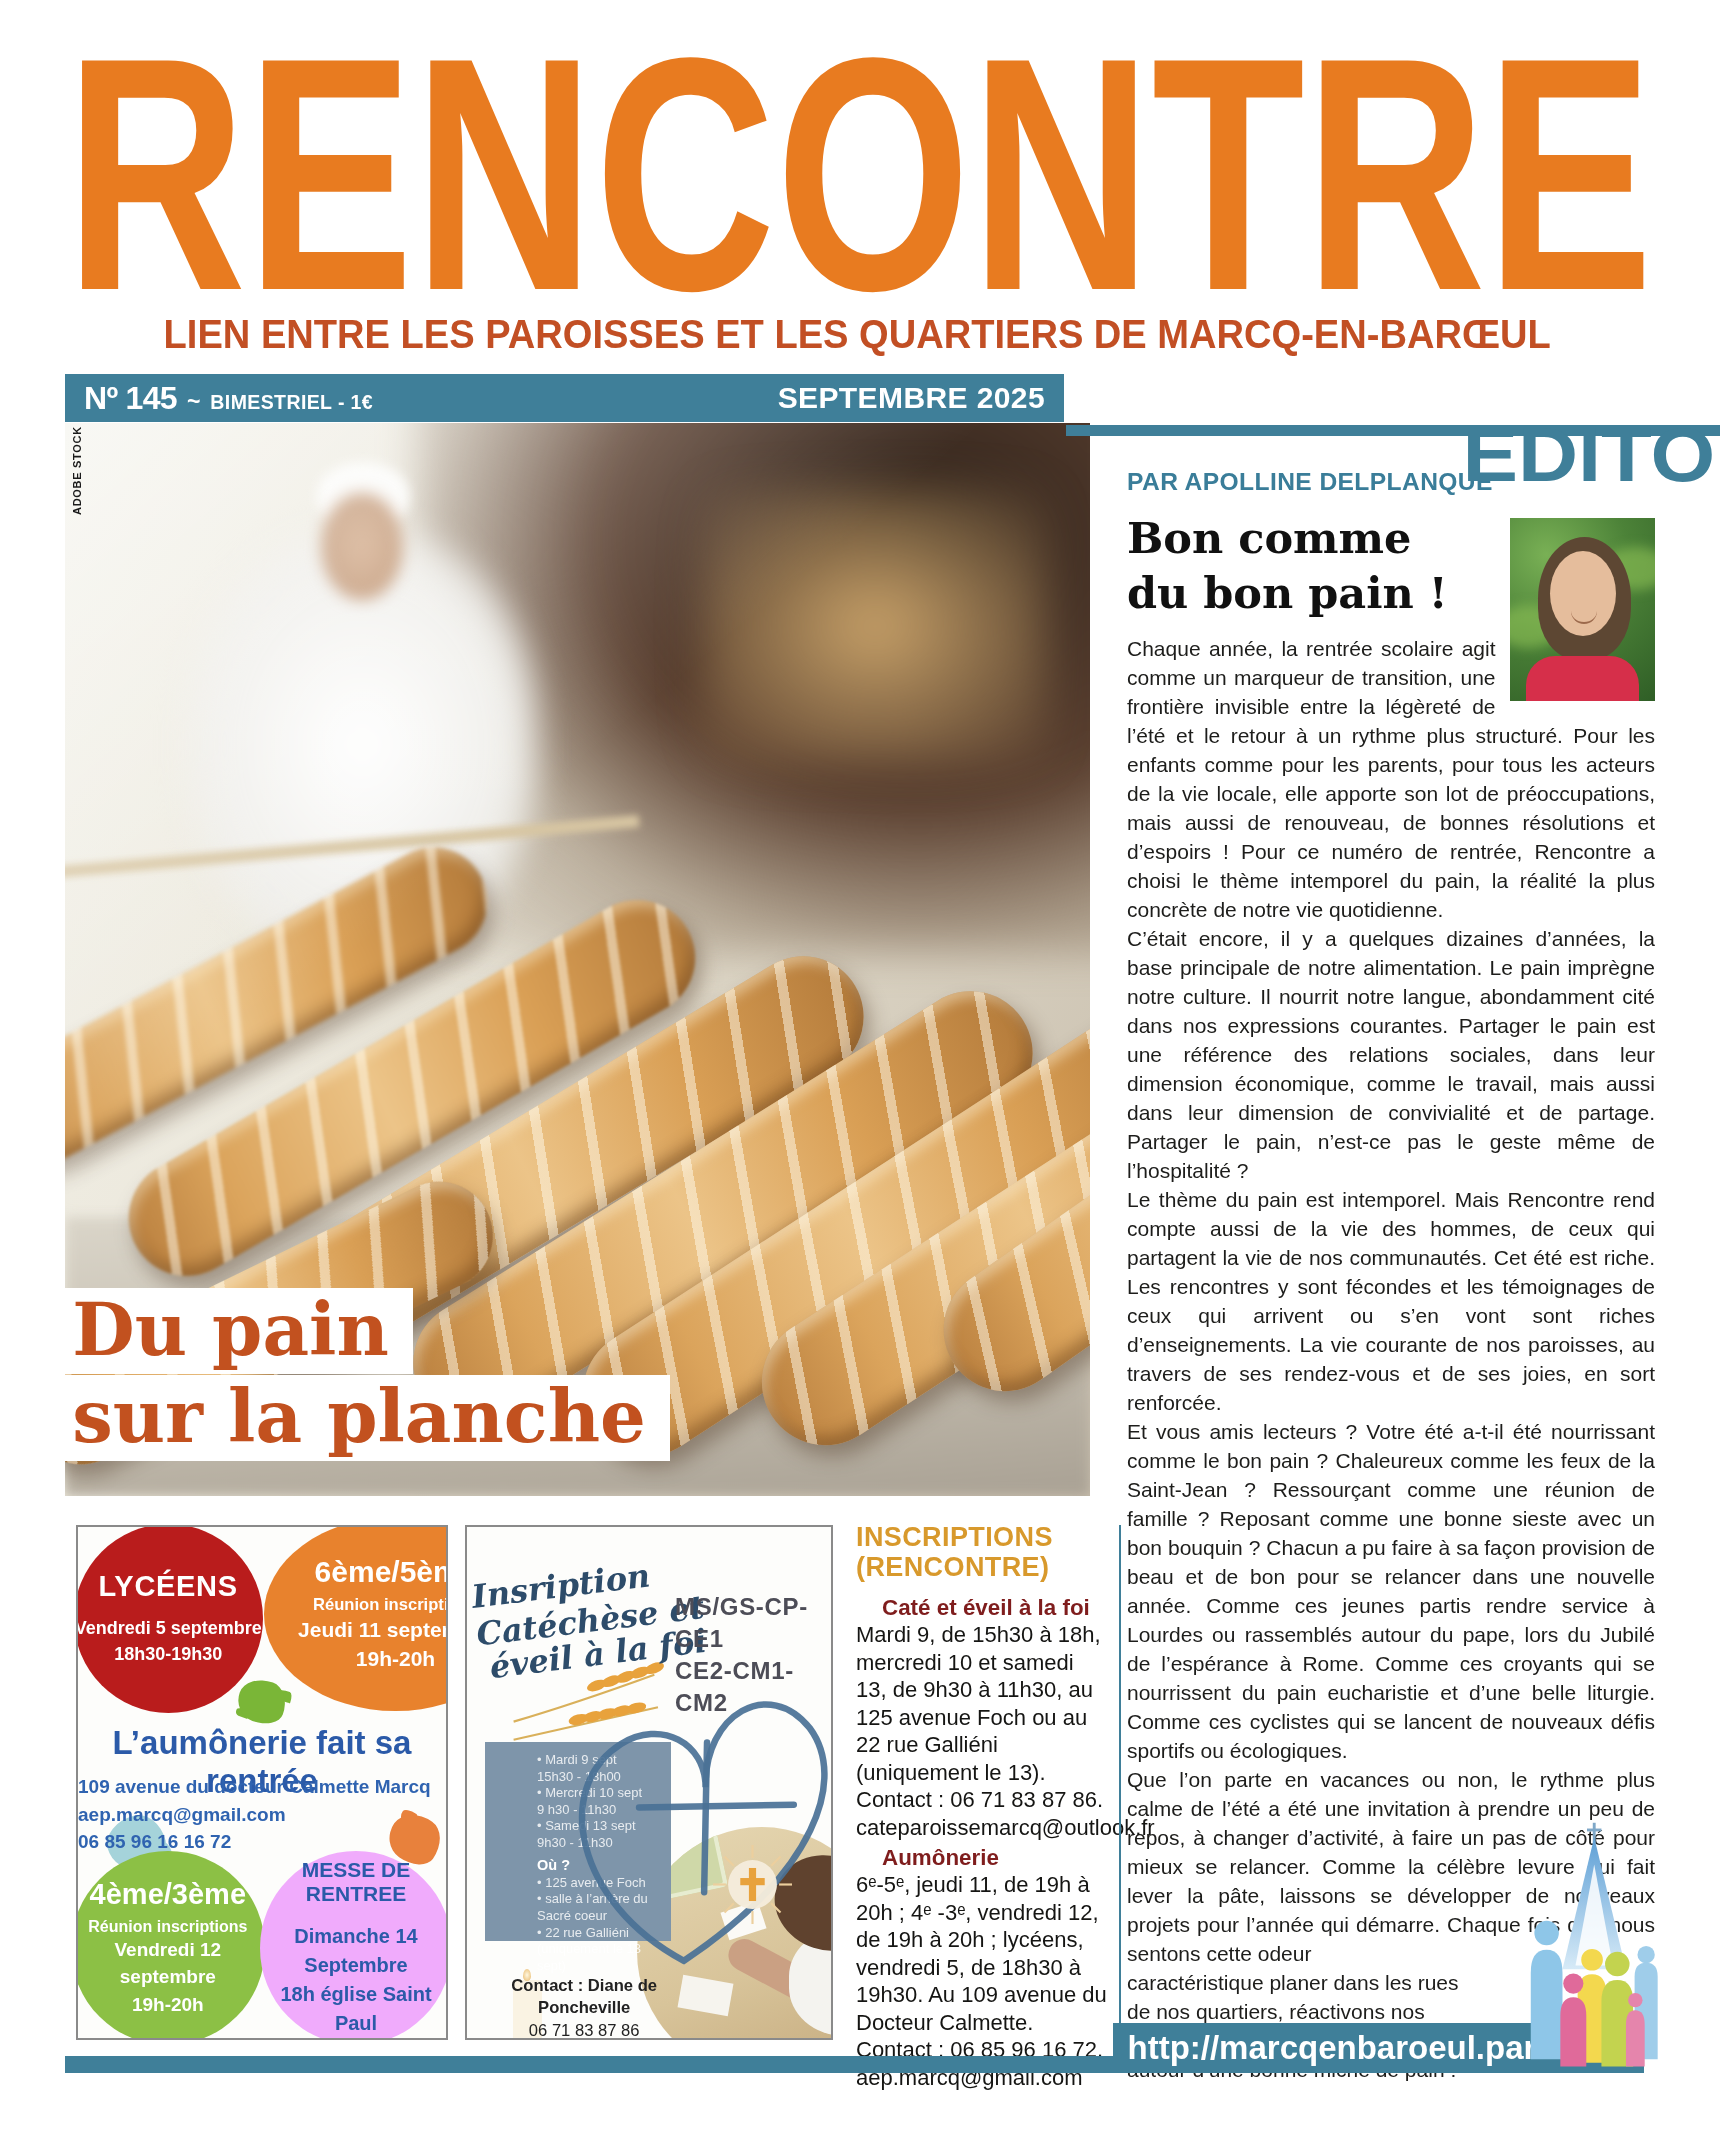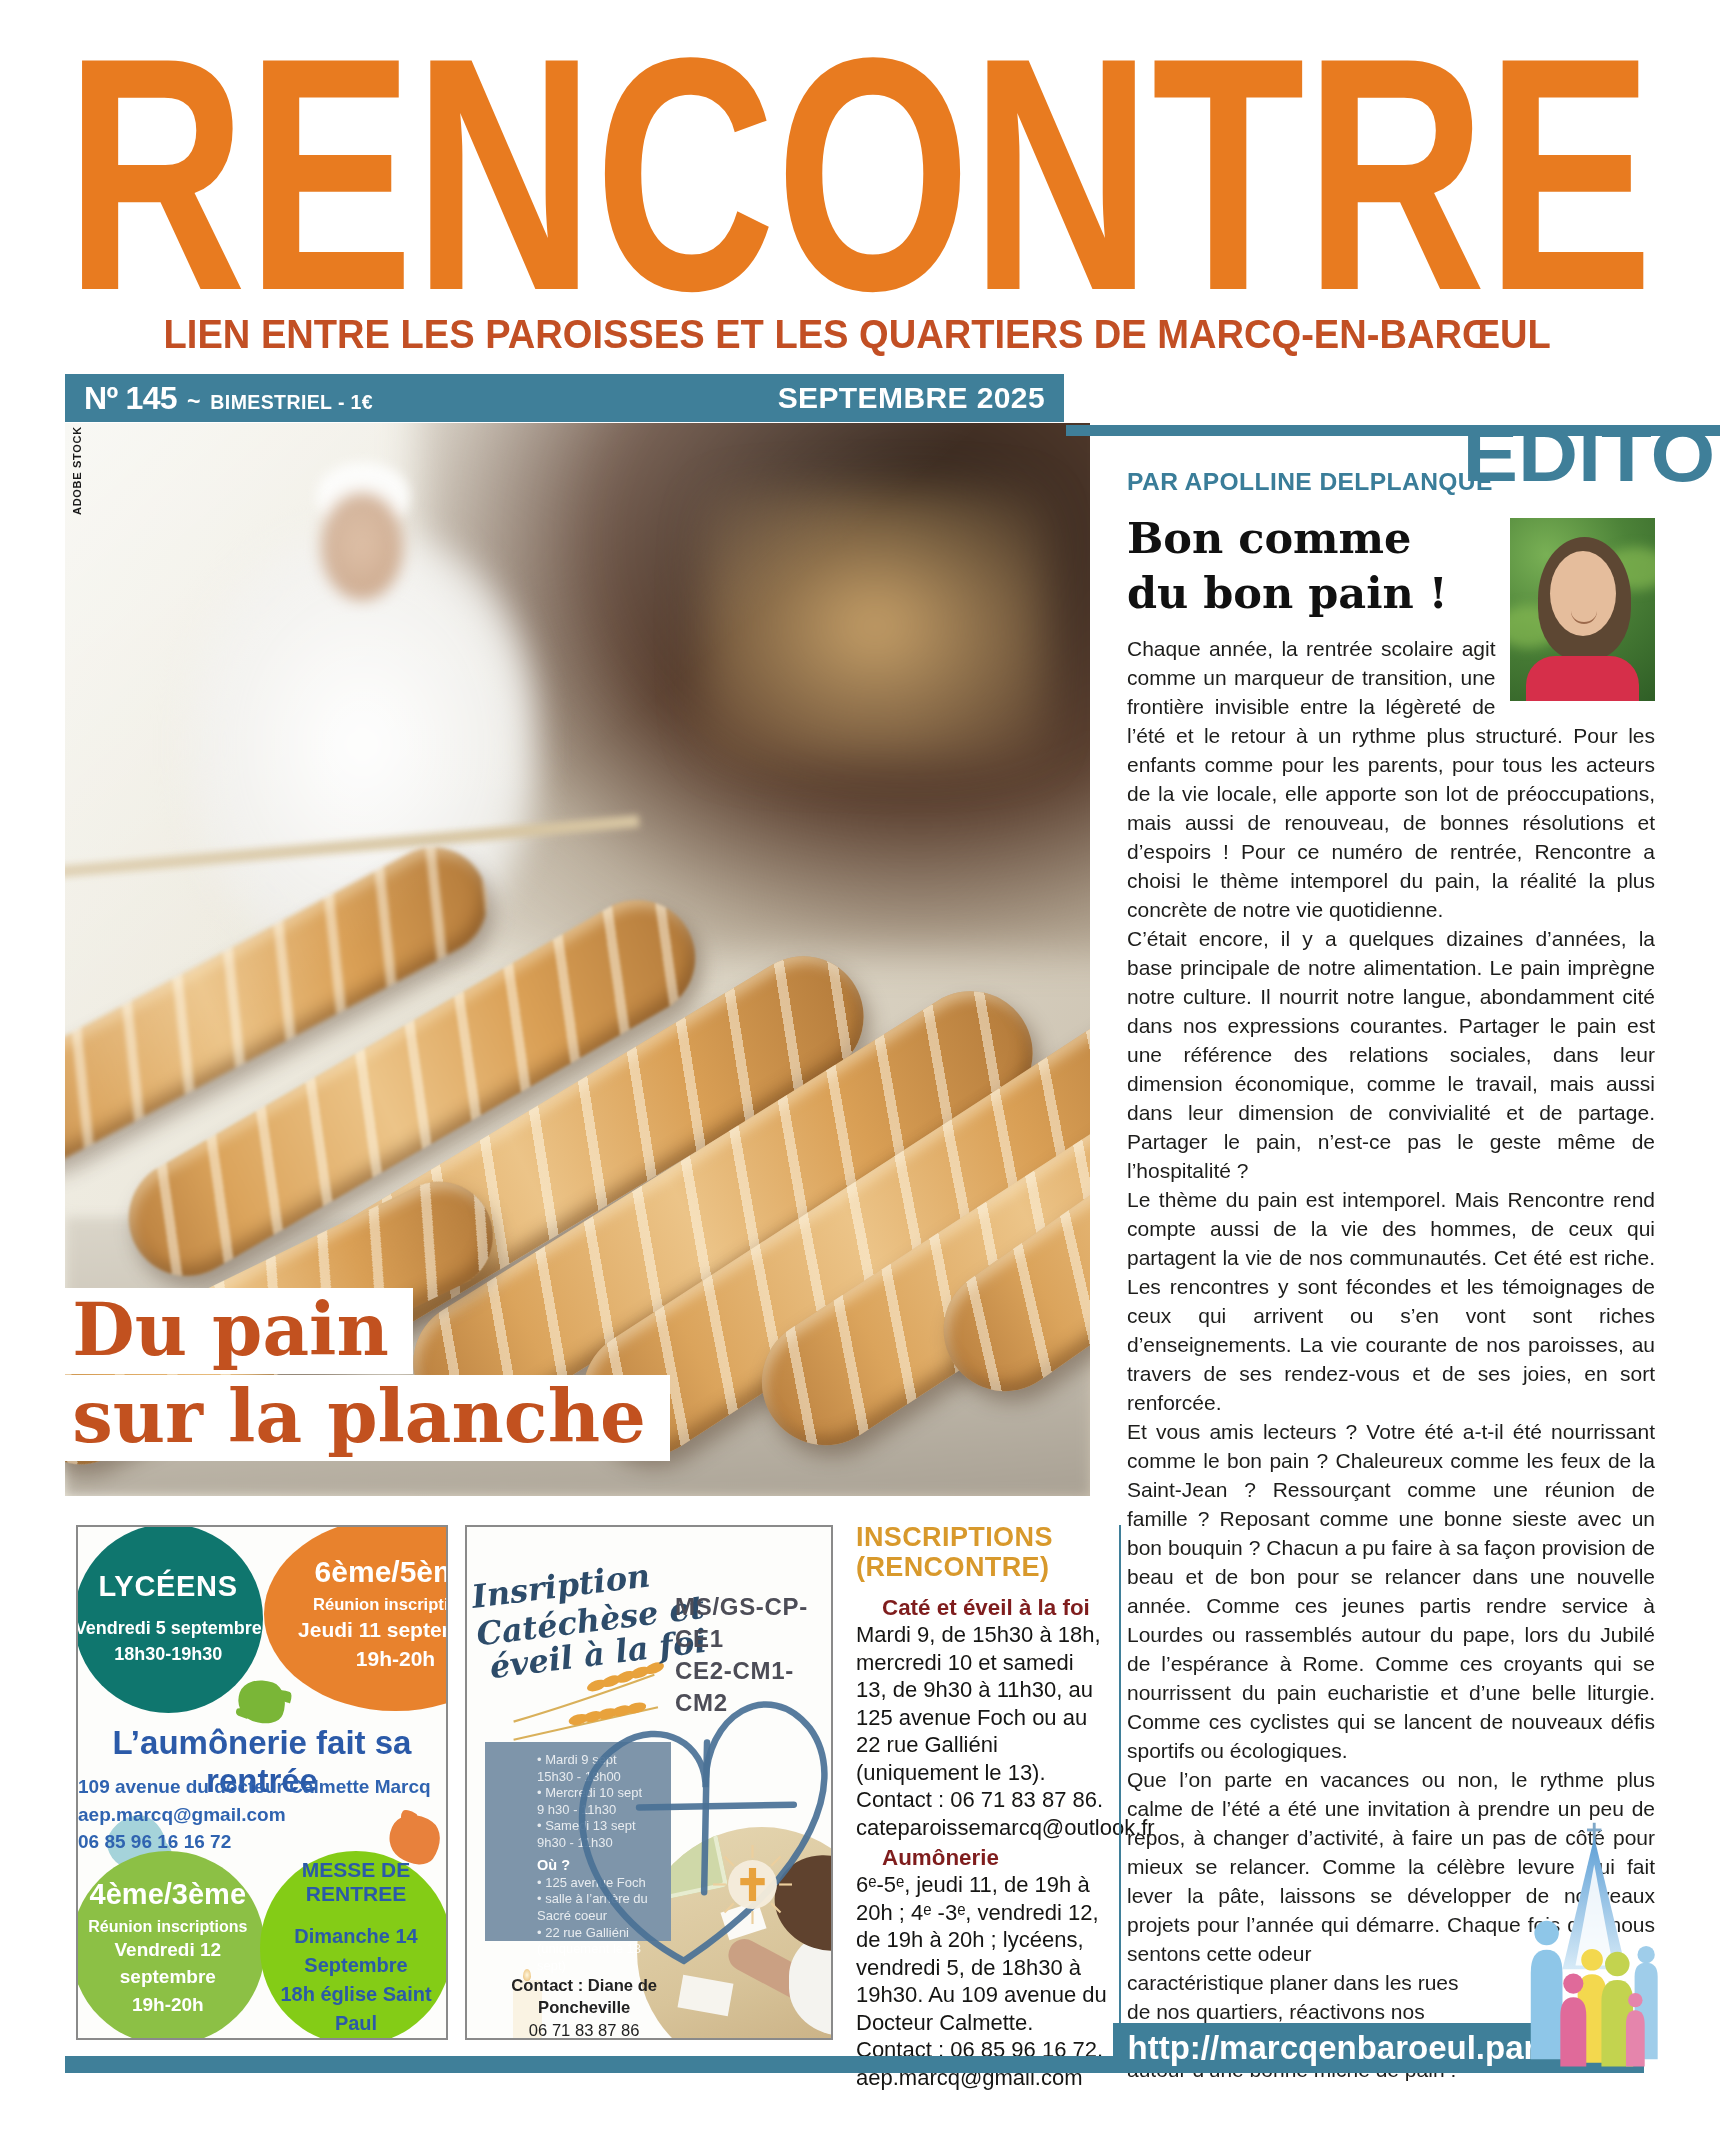--- a/index.html
+++ b/index.html
@@ -61,32 +61,32 @@
   .edito-headline{font-family:"DejaVu Serif","Liberation Serif",serif;font-weight:bold;font-size:43px;line-height:55px;color:#111;}
   .edito-body p{margin:0;font-size:21px;line-height:29px;text-align:justify;color:#1d1d1b;}
   .edito-body p.narrow{width:340px;text-align:left;}
 
   
   .poster{position:absolute;top:1525px;height:515px;background:#fdfdfb;border:2.2px solid #8a8a8a;box-sizing:border-box;overflow:hidden;}
   .poster1{left:76px;width:372px;}
   .poster2{left:465px;width:368px;}
 
   .circ{position:absolute;display:flex;flex-direction:column;align-items:center;justify-content:center;text-align:center;border-radius:50%;}
-  .c-blue{left:-4.3px;top:-2.9px;width:189px;height:189px;background:#0f766e;color:#fff;}
+  .c-blue{left:-4.3px;top:-2.9px;width:189px;height:189px;background:#b91c1c;color:#fff;}
   .c-blue .t{font-size:29px;font-weight:bold;letter-spacing:0.7px;margin-bottom:11.6px;}
   .c-blue .l{font-size:18px;font-weight:bold;line-height:26px;}
   .c-orange{left:186px;top:-10px;width:263px;height:194px;border-radius:50%;background:#e8822d;color:#fff;}
   .c-orange .t{font-size:30px;font-weight:bold;margin-bottom:5.8px;}
   .c-orange .s{font-size:16.6px;font-weight:bold;}
   .c-orange .l{font-size:21px;font-weight:bold;line-height:29px;}
   .c-green{left:-7.2px;top:324px;width:194px;height:194px;background:#8cc045;color:#fff;}
   .c-green .t{font-size:29px;font-weight:bold;margin-bottom:7.2px;}
   .c-green .s{font-size:16px;font-weight:bold;}
   .c-green .l{font-size:19px;font-weight:bold;line-height:27.5px;}
-  .c-sky{left:182px;top:324px;width:192px;height:194px;background:#84cc16;color:#2b5aa8;}
+  .c-sky{left:182px;top:324px;width:192px;height:194px;background:#f0abfc;color:#2b5aa8;}
   .c-sky .t{font-size:21px;font-weight:bold;margin-bottom:16px;}
   .c-sky .l{font-size:20px;font-weight:bold;line-height:29px;}
   .aum-title{position:absolute;left:0;top:197px;width:100%;text-align:center;font-size:33px;font-weight:bold;color:#2b5aa8;}
   .aum-addr{position:absolute;left:0;top:246px;width:100%;text-align:left;font-size:19px;font-weight:bold;color:#2f63b0;line-height:27.5px;}
   .splat{position:absolute;border-radius:58% 42% 55% 45%/48% 62% 38% 52%;}
   .sp-green{left:160px;top:153px;width:48px;height:43px;background:#7ab637;transform:rotate(20deg);box-shadow:19px -13px 0 -16px #7ab637,-14.5px 17.3px 0 -17.3px #7ab637;}
   .sp-sky{left:29px;top:289px;width:58px;height:52px;background:#a5d3da;transform:rotate(-15deg);box-shadow:22px 14.5px 0 -19px #a5d3da;}
   .sp-orange{left:311px;top:288px;width:52px;height:48px;background:#e8813c;transform:rotate(35deg);box-shadow:-17.3px -14.5px 0 -17.3px #e8813c;}
 
   .p2-title{position:absolute;font-family:"DejaVu Serif","Liberation Serif",serif;font-style:italic;font-weight:bold;

